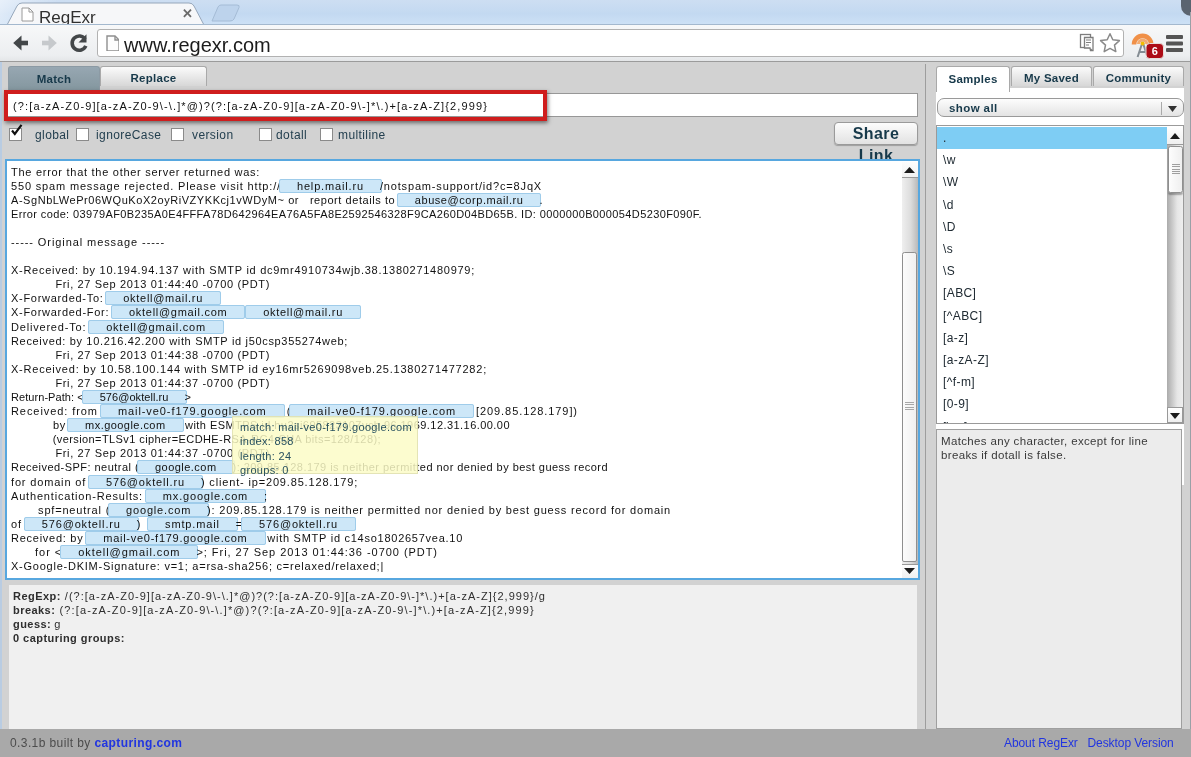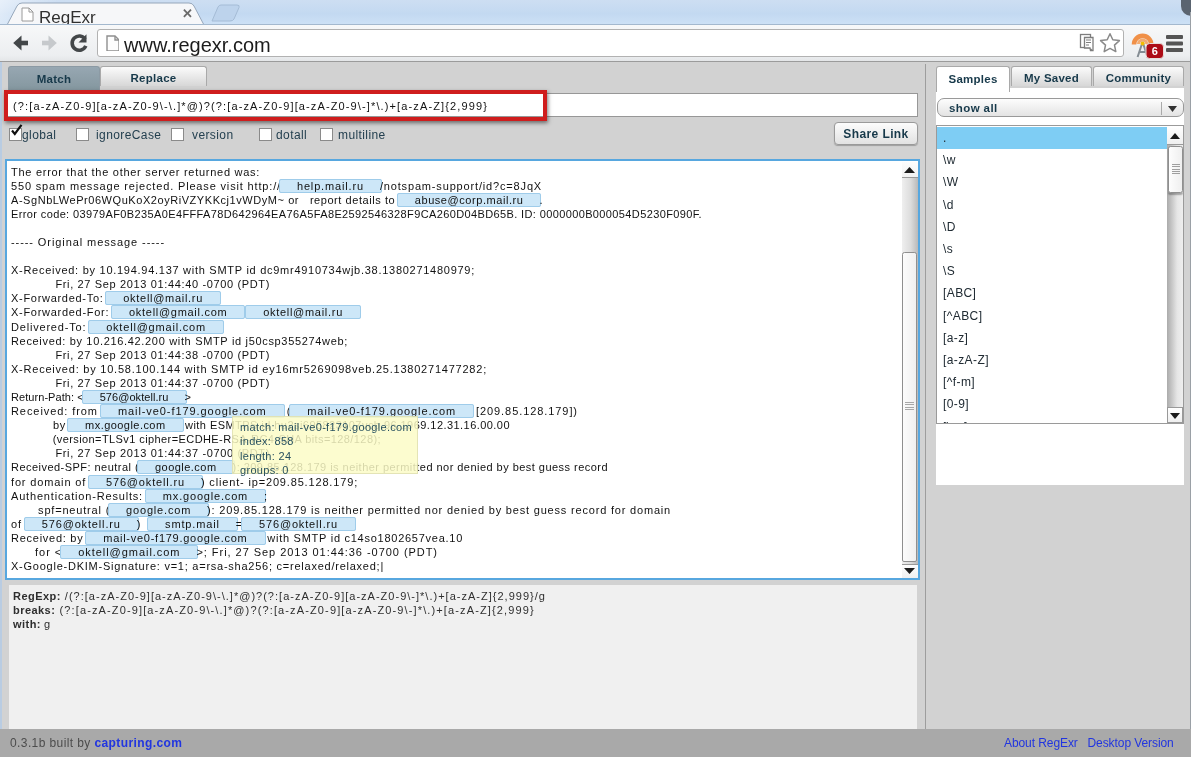--- a/index.html
+++ b/index.html
@@ -47,21 +47,21 @@
     border:1px solid #979797; }
   #regextext { left:13px; top:38px; font-size:11px; letter-spacing:0.45px; color:#111; white-space:pre; }
   #redbox { left:4px; top:27.5px; width:543px; height:31px; border:4px solid #cf1d1d; box-shadow:1px 2px 4px rgba(50,50,50,0.65); }
 
   
   .cb { width:13px; height:13px; background:#fff; border:1px solid #8a8a8a; top:66px; }
   .cblabel { top:66px; font-size:12px; color:#233f4f; letter-spacing:0.4px; }
   #sharebtn { left:834px; top:60px; width:84px; height:23px; line-height:22px;
     background:linear-gradient(180deg,#fcfcfc 0%,#e2e2e2 100%);
     border:1px solid #9a9a9a; border-radius:4px; text-align:center;
-    font-size:12px; font-weight:bold; color:#17394a; letter-spacing:0.4px;
+    font-size:16px; font-weight:bold; color:#17394a; letter-spacing:0.4px;
     box-shadow:0 1px 1px rgba(0,0,0,0.25); }
 
   
   #ta { left:5px; top:97px; width:915px; height:421px; background:#fff;
     border:2px solid #57a7df; }
   #tatext { left:11px; top:102.5px; font-size:11px; line-height:14.1px;
     letter-spacing:0.45px; color:#111; white-space:pre; }
   #tatext .w { display:inline-block; white-space:pre; }
   .hl { background:#cde7f8; border:1px solid #9fccea; border-radius:2px;
     margin:-1px -2px; padding:0px 17px; }
@@ -177,21 +177,21 @@
     <div class="abs apptab" id="tabReplace">Replace</div>
 
     <div class="abs" id="regexinput"></div>
     <div class="abs" id="regextext" style="display: inline-block; letter-spacing: 1.125px;">(?:[a-zA-Z0-9][a-zA-Z0-9\-\.]*@)?(?:[a-zA-Z0-9][a-zA-Z0-9\-]*\.)+[a-zA-Z]{2,999}</div>
     <div class="abs" id="redbox"></div>
 
     <div class="abs cb" style="left:9px"></div>
     <svg class="abs" width="16" height="14" style="left:10px;top:62px">
       <path d="M 2,6.5 L 4.8,10 L 11.5,0.8" stroke="#101010" stroke-width="2.2" fill="none"></path>
     </svg>
-    <div class="abs cblabel" style="left:22px">global</div>
+    <div class="abs cblabel" style="left:35px">global</div>
     <div class="abs cb" style="left:76px"></div>
     <div class="abs cblabel" style="left:96px">ignoreCase</div>
     <div class="abs cb" style="left:171px"></div>
     <div class="abs cblabel" style="left:192px">version</div>
     <div class="abs cb" style="left:259px"></div>
     <div class="abs cblabel" style="left:276px">dotall</div>
     <div class="abs cb" style="left:320px"></div>
     <div class="abs cblabel" style="left:338px">multiline</div>
     <div class="abs" id="sharebtn">Share Link</div>
 
@@ -208,21 +208,22 @@
     <div class="abs" style="left:901.5px;top:502px;width:16.5px;height:14px;background:linear-gradient(180deg,#fdfdfd,#f0f0f0);border-top:1px solid #9a9a9a"></div>
     <svg class="abs" width="11" height="6" style="left:904px;top:506px">
       <path d="M0,0 L11,0 L5.5,6 Z" fill="#1c1c1c"></path>
     </svg>
 
     <div class="abs" id="tooltip">match: mail-ve0-f179.google.com<br>index: 858<br>length: 24<br>groups: 0</div>
 
     <div class="abs" id="results">
       <div class="line" style="padding:4px 0 0 4px"><span class="w" style="display: inline-block; white-space: pre; letter-spacing: 1.011px;"><b>RegExp:</b> /(?:[a-zA-Z0-9][a-zA-Z0-9\-\.]*@)?(?:[a-zA-Z0-9][a-zA-Z0-9\-]*\.)+[a-zA-Z]{2,999}/g</span></div>
       <div class="line" style="padding-left:4px"><span class="w" style="display: inline-block; white-space: pre; letter-spacing: 1.129px;"><b>breaks:</b> (?:[a-zA-Z0-9][a-zA-Z0-9\-\.]*@)?(?:[a-zA-Z0-9][a-zA-Z0-9\-]*\.)+[a-zA-Z]{2,999}</span></div>
-      <div class="line" style="padding-left:4px"><span class="w" style="display: inline-block; white-space: pre; letter-spacing: -0.003px;"><b>with:</b> g</span></div>
+      <div class="line" style="padding-left:4px"><span class="w" style="display: inline-block; white-space: pre; letter-spacing: -0.003px;"><b>guess:</b> g</span></div>
+      <div class="line" style="padding-left:4px"><span class="w" style="display: inline-block; white-space: pre; letter-spacing: 7.76px;"><b>0 capturing groups:</b></span></div>
     </div>
 
     <div class="abs" id="sbpanel"></div>
     <div class="abs apptab" id="stabSamples">Samples</div>
     <div class="abs apptab" id="stabSaved">My Saved</div>
     <div class="abs apptab" id="stabComm">Community</div>
     <div class="abs" id="showall">
       <div class="txt">show all</div>
       <div style="position:absolute;right:21px;top:3px;width:1px;height:13px;background:#aaa"></div>
       <svg width="9" height="6" style="position:absolute;right:6px;top:7px">
@@ -249,18 +250,19 @@
       <svg class="abs" width="10" height="6" style="left:233px;top:7px">
         <path d="M0,6 L10,6 L5,0 Z" fill="#1a1a1a"></path>
       </svg>
       <div class="abs" style="left:230.5px;top:20px;width:15px;height:47px;background:linear-gradient(90deg,#fdfdfd,#efefef);border:1px solid #8f8f8f;border-radius:2.5px;box-shadow:0 1.5px 1.5px rgba(0,0,0,0.3)"></div>
       <div class="abs" style="left:234.5px;top:38px;width:8px;height:11px;background:repeating-linear-gradient(180deg,#9f9f9f 0 1px,rgba(0,0,0,0) 1px 2.3px)"></div>
       <div class="abs" style="left:230px;top:281px;width:16px;height:16px;background:linear-gradient(180deg,#fff,#efefef);border:1px solid #999"></div>
       <svg class="abs" width="10" height="6" style="left:233px;top:287px">
         <path d="M0,0 L10,0 L5,6 Z" fill="#1a1a1a"></path>
       </svg>
     </div>
+    <div class="abs" id="desc">Matches any character, except for line<br>breaks if dotall is false.</div>
 
     <div class="abs" id="footer">
       <span style="position:absolute;left:10px;top:7px">0.3.1b built by <a style="font-weight:bold">capturing.com</a></span>
       <span style="position:absolute;left:1004px;top:7px;color:#2135e0;letter-spacing:-0.08px">About RegExr&nbsp;&nbsp;&nbsp;Desktop Version</span>
     </div>
   </div>
 
 </body></html>

